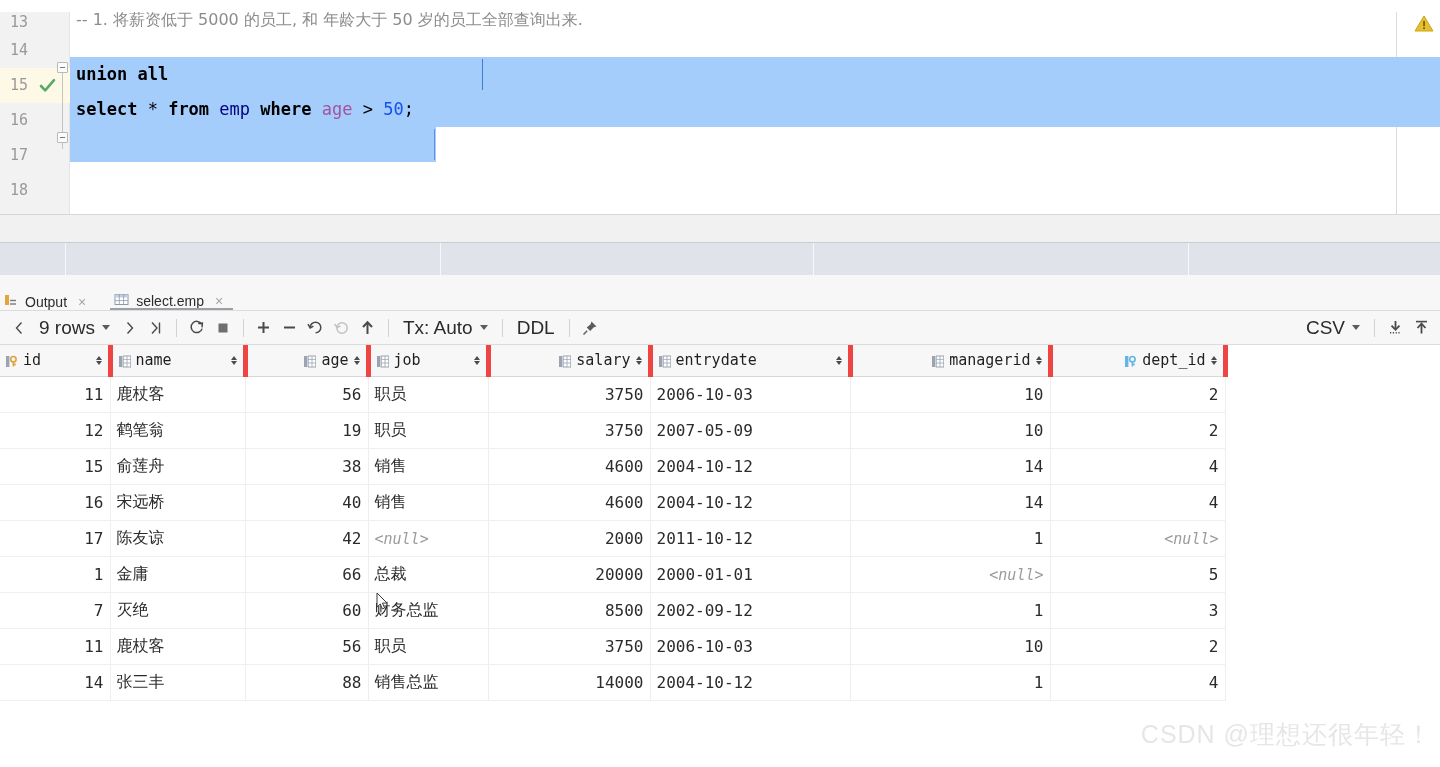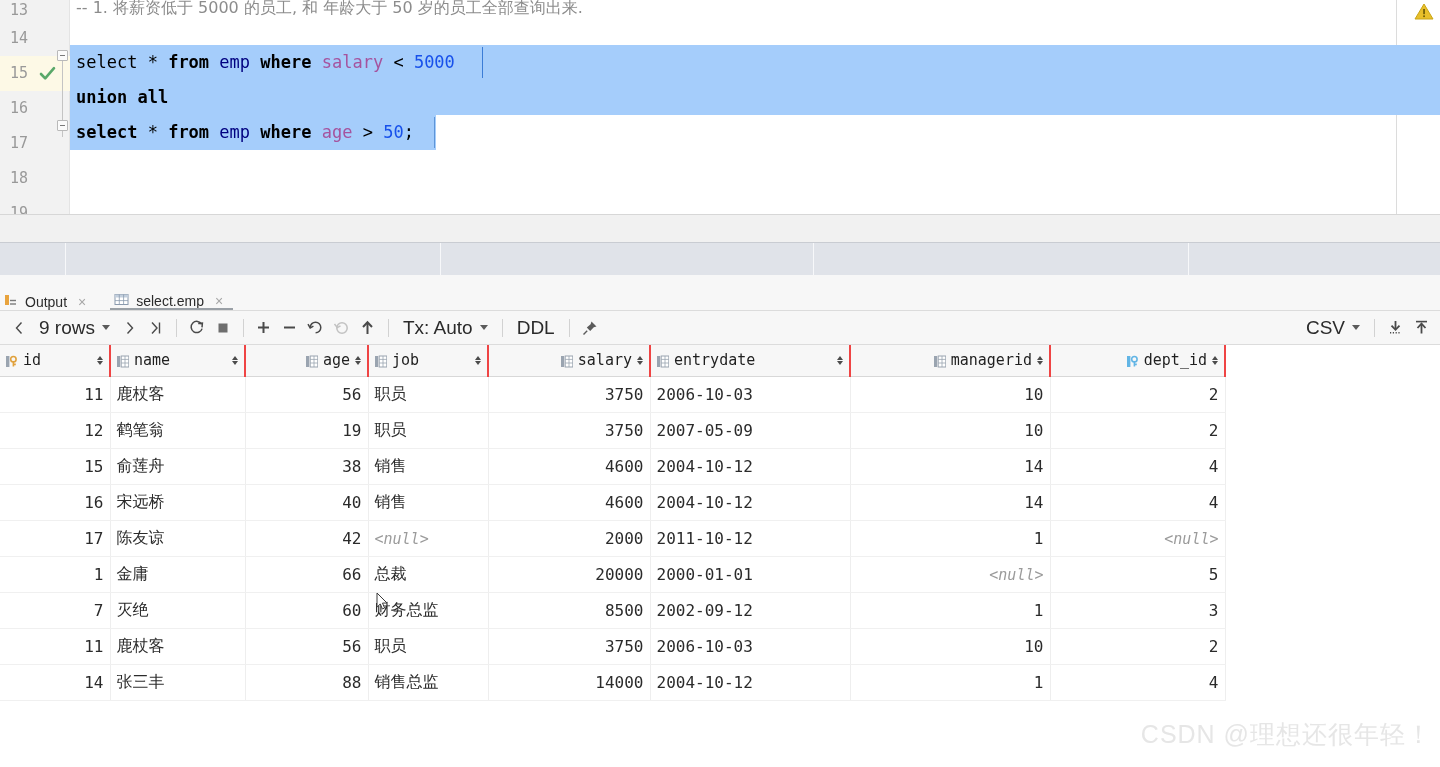--- a/index.html
+++ b/index.html
@@ -15,21 +15,21 @@
   #app {
     position: relative;
     width: 1440px;
     height: 767px;
     background: #ffffff;
   }
 
   
   .editor {
     position: absolute;
-    left: 0; top: 0;
+    left: 0; top: 12px;
     width: 1440px; height: 214px;
     background: #ffffff;
     overflow: hidden;
   }
   .gutter {
     position: absolute;
     left: 0; top: 0;
     width: 70px; height: 214px;
     background: #f2f2f2;
     border-right: 1px solid #e4e4e4;
@@ -232,21 +232,21 @@
   
   .grid {
     position: absolute;
     left: 0; top: 345px;
     width: 1440px;
     background: #ffffff;
   }
   table.rs { border-collapse: collapse; table-layout: fixed; }
   table.rs th {
     background: #f7f7f7;
-    border-right: 2px solid #ef4444;
+    border-right: 5px solid #ef4444;
     border-bottom: 1px solid #d8d8d8;
     height: 31px;
     font-weight: 400;
     font-size: 15px;
     color: #1f1f1f;
     font-family: "DejaVu Sans Mono", monospace;
     padding: 0 6px;
   }
   .th-in {
     display: flex;
@@ -368,21 +368,20 @@
       <div class="margin-guide"></div>
 
       <div class="sel-band" style="left:0px; top:45px; width:1370px; height:35px;"></div>
       <div class="sel-band" style="left:0px; top:80px; width:1370px; height:35px;"></div>
       <div class="sel-band" style="left:0px; top:115px; width:366px; height:35px;"></div>
 
       <div class="code-line comment" style="height:21px;line-height:15px;overflow:hidden;">-- 1. 将薪资低于 5000 的员工, 和 年龄大于 50 岁的员工全部查询出来.</div>
 
       <div class="code-line" style="height:24px;">&nbsp;</div>
 
-      <div class="code-line" style="position:relative;z-index:2;"><span class="tok">select</span><span class="tok op"> * </span><span class="kw">from</span><span class="op"> </span><span class="tbl">emp</span><span class="op"> </span><span class="kw">where</span><span class="op"> </span><span class="col">salary</span><span class="op"> &lt; </span><span class="num">5000</span></div>
 
       <div class="code-line" style="position:relative;z-index:2;"><span class="kw">union all</span></div>
 
       <div class="code-line" style="position:relative;z-index:2;"><span class="kw">select</span><span class="op"> * </span><span class="kw">from</span><span class="op"> </span><span class="tbl">emp</span><span class="op"> </span><span class="kw">where</span><span class="op"> </span><span class="col">age</span><span class="op"> &gt; </span><span class="num">50</span><span class="op">;</span></div>
 
       <div class="caret" style="left:412px; top:47px; height:31px; z-index:3;"></div>
       <div class="caret" style="left:364px; top:117px; height:31px; z-index:3; background:#5e95d8;"></div>
 
       <div class="code-line">&nbsp;</div>
       <div class="code-line" style="height:10px;overflow:hidden;">&nbsp;</div>

